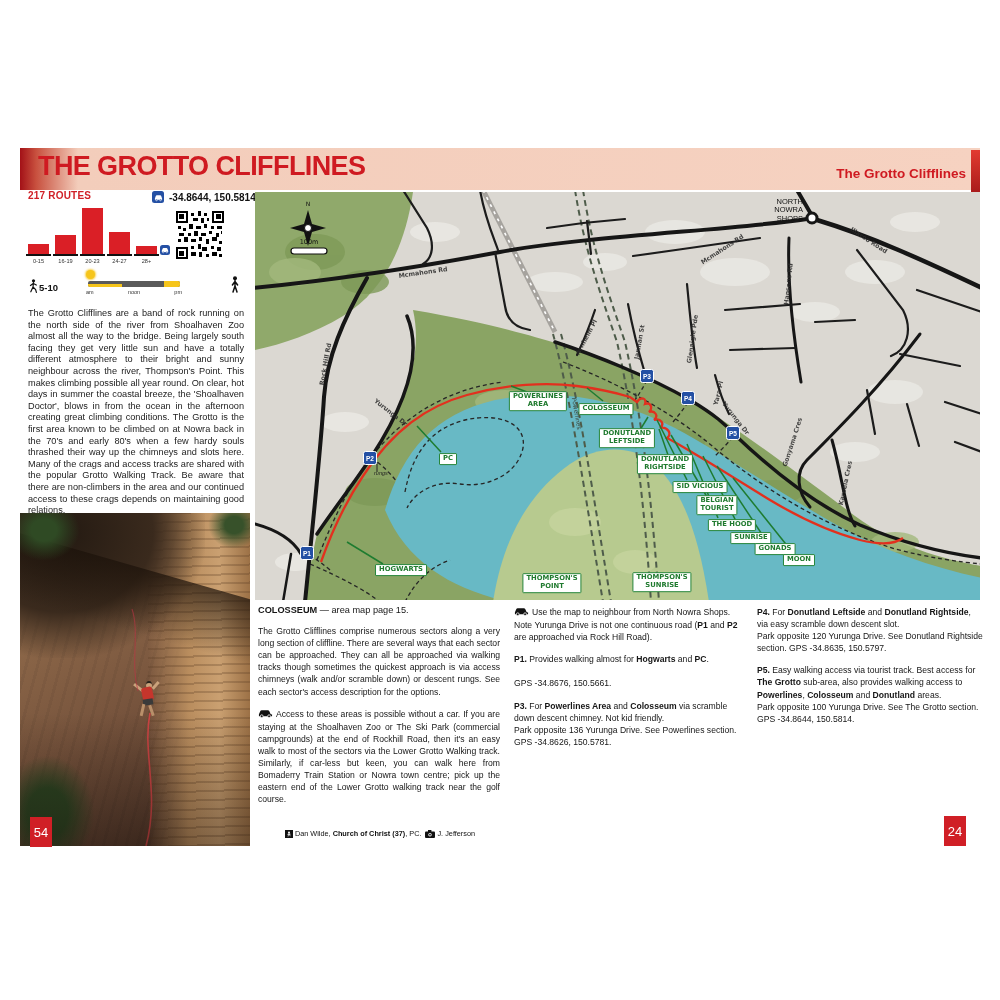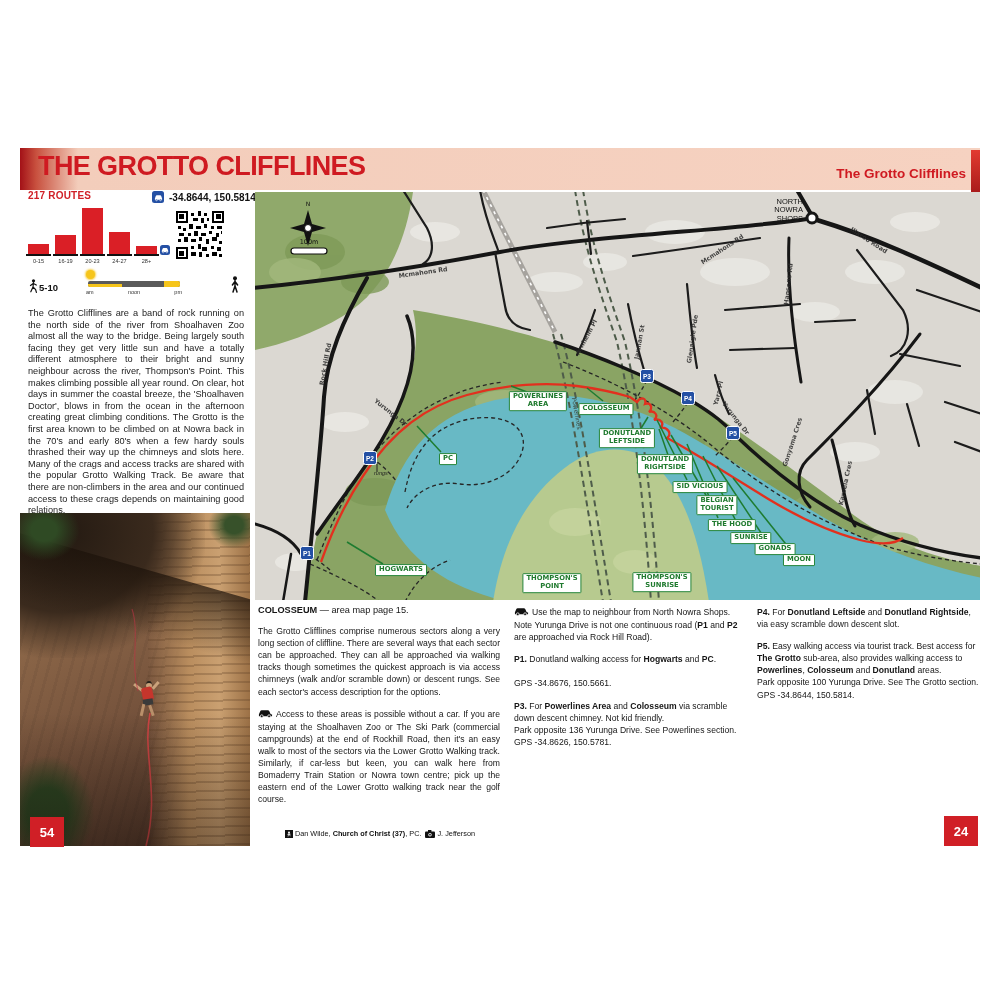--- a/index.html
+++ b/index.html
@@ -54,21 +54,21 @@
   .climber{left:118px;top:168px;width:30px;height:40px}
   .cl{position:absolute}
   .cl-head{left:8px;top:0;width:6px;height:6px;border-radius:50%;background:#caa27b;border-top:2px solid #26201a}
   .cl-torso{left:4px;top:6px;width:11px;height:14px;background:#c6352c;border-radius:3px;transform:rotate(-12deg)}
   .cl-arm1{left:-5px;top:5px;width:11px;height:2.5px;background:#caa27b;transform:rotate(38deg)}
   .cl-arm2{left:13px;top:3px;width:9px;height:2.5px;background:#caa27b;transform:rotate(-48deg)}
   .cl-shorts{left:5px;top:18px;width:10px;height:6px;background:#3a3a3a;transform:rotate(-8deg)}
   .cl-leg1{left:3px;top:23px;width:3px;height:12px;background:#b9906a;transform:rotate(13deg)}
   .cl-leg2{left:12px;top:24px;width:3px;height:11px;background:#b9906a;transform:rotate(-19deg)}
 
-  .page-badge{width:34px;height:30px;background:#d01f26;color:#fff;font-weight:700;font-size:13px;display:flex;align-items:center;justify-content:center}
+  .page-badge{width:22px;height:30px;background:#d01f26;color:#fff;font-weight:400;font-size:13px;display:flex;align-items:center;justify-content:center}
   .badge-54{left:30px;top:817px}
   .badge-55{left:944px;top:816px}
 
   
   .map{left:255px;top:192px;width:725px;height:408px;overflow:hidden;background:#dbd8d2}
   .map svg{position:absolute;inset:0}
   .sector{position:absolute;transform:translate(-50%,-50%);background:#fff;border:1.2px solid #27863b;color:#1f7a2e;
     font-weight:700;font-size:6.8px;line-height:1.15;padding:1px 3px;white-space:pre-line;text-align:center;border-radius:1px;
     font-family:"DejaVu Sans",sans-serif;z-index:4}
   .street{position:absolute;font-size:6.3px;color:#2a2a2a;font-family:"DejaVu Sans",sans-serif;white-space:nowrap;z-index:3;font-weight:700;opacity:.85}
@@ -468,24 +468,24 @@
   </div>
 
   <div class="abs col col2">
     <p class="dir">
       <span class="icon-lead"><svg width="15" height="9" viewBox="0 0 16 9">
             <path d="M1 5.2 L2.4 2 Q2.8 1 3.9 1 L10.5 1 Q11.6 1 12.1 2 L13.5 5.2 L15 5.6 L15 7.4 L1 7.4 Z" fill="#111"></path>
             <circle cx="4" cy="7.4" r="1.5" fill="#111" stroke="#fff" stroke-width=".8"></circle>
             <circle cx="11.8" cy="7.4" r="1.5" fill="#111" stroke="#fff" stroke-width=".8"></circle>
           </svg></span><span><span>Use the map to neighbour from North Nowra Shops. Note Yurunga Drive is not one continuous road (</span><span class="b">P1</span><span> and </span><span class="b">P2</span><span> are approached via Rock Hill Road).</span></span>
     </p>
-    <p class="dir"><span class="b">P1.</span><span> Donutland walking access for </span><span class="b">Hogwarts</span><span> and </span><span class="b">PC</span><span>.</span><br><br><span>GPS -34.8676, 150.5661.</span></p>
+    <p class="dir"><span class="b">P1.</span><span> Provides walking almost for </span><span class="b">Hogwarts</span><span> and </span><span class="b">PC</span><span>.</span><br><br><span>GPS -34.8676, 150.5661.</span></p>
     <p class="dir"><span class="b">P3.</span><span> For </span><span class="b">Powerlines Area</span><span> and </span><span class="b">Colosseum</span><span> via scramble down descent chimney. Not kid friendly.</span><br><span>Park opposite 136 Yurunga Drive. See Powerlines section.</span><br><span>GPS -34.8626, 150.5781.</span></p>
   </div>
 
   <div class="abs col col3">
-    <p class="dir"><span class="b">P4.</span><span> For </span><span class="b">Donutland Leftside</span><span> and </span><span class="b">Donutland Rightside</span><span>, via easy scramble down descent slot.</span><br></p>
+    <p class="dir"><span class="b">P4.</span><span> For </span><span class="b">Donutland Leftside</span><span> and </span><span class="b">Donutland Rightside</span><span>, via easy scramble down descent slot.</span><br><span>Park opposite 120 Yurunga Drive. See Donutland Rightside section. GPS -34.8635, 150.5797.</span></p>
     <p class="dir"><span class="b">P5.</span><span> Easy walking access via tourist track. Best access for </span><span class="b">The Grotto</span><span> sub-area, also provides walking access to </span><span class="b">Powerlines</span><span>, </span><span class="b">Colosseum</span><span> and </span><span class="b">Donutland</span><span> areas.</span><br><span>Park opposite 100 Yurunga Drive. See The Grotto section.</span><br><span>GPS -34.8644, 150.5814.</span></p>
   </div>
 
   <div class="abs page-badge badge-55">24</div>
 
 </div>
 
 </body></html>

